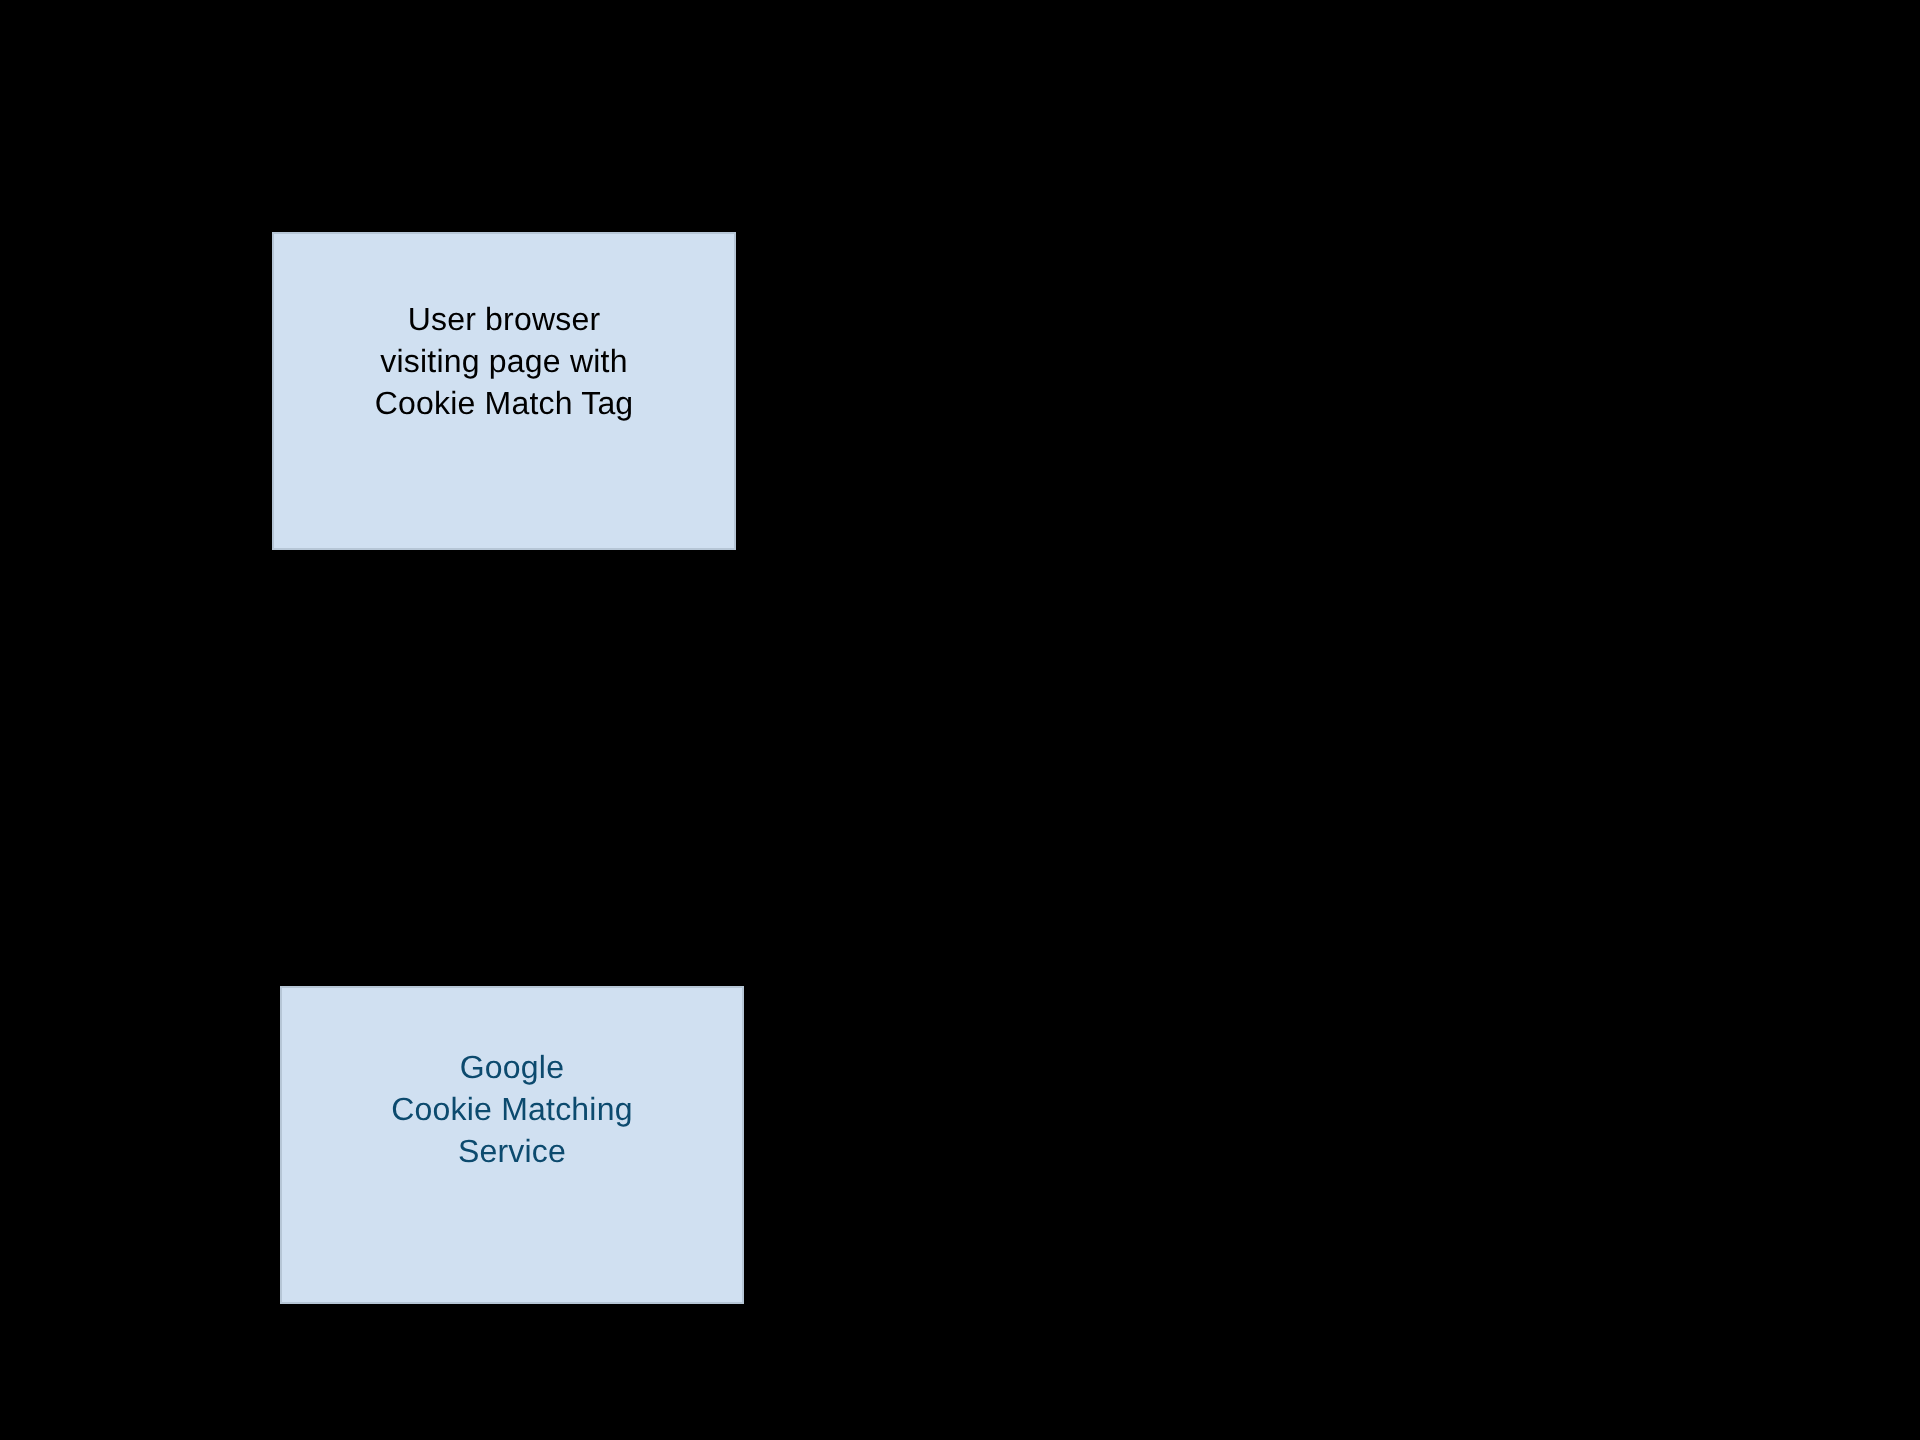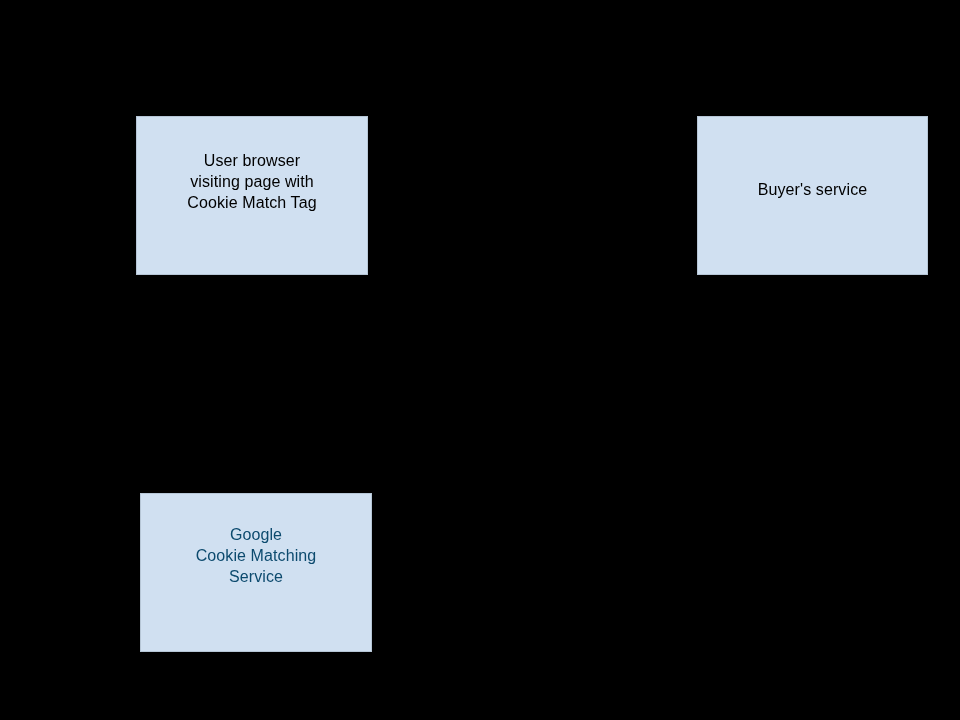--- a/index.html
+++ b/index.html
@@ -96,23 +96,20 @@
     <line x1="368" y1="196" x2="695" y2="196" stroke="#000000" stroke-width="1.5" marker-end="url(#arrowhead)"></line>
     <line x1="254" y1="275" x2="256" y2="491" stroke="#000000" stroke-width="1.5" marker-end="url(#arrowhead)"></line>
   </svg>
 
   <div class="node" id="node-user-browser" style="left: 136px; top: 116px; width: 232px; height: 159px; background: rgb(208, 224, 241); border-color: rgb(182, 198, 214); color: rgb(0, 0, 0);">
     <span class="node-label">User browser
 visiting page with
 Cookie Match Tag</span>
   </div>
 
-  <div class="node" id="node-buyers-service" style="left: 697px; top: 116px; width: 231px; height: 159px; background: rgb(208, 224, 241); border-color: rgb(182, 198, 214); color: rgb(0, 0, 0);">
-    <span class="node-label">Buyer's service</span>
-  </div>
 
   <div class="node" id="node-google-cms" style="left: 140px; top: 493px; width: 232px; height: 159px; background: rgb(208, 224, 241); border-color: rgb(182, 198, 214); color: #0c4a6e;">
     <span class="node-label">Google
 Cookie Matching
 Service</span>
   </div>
 
 </div>
 
 </body></html>

